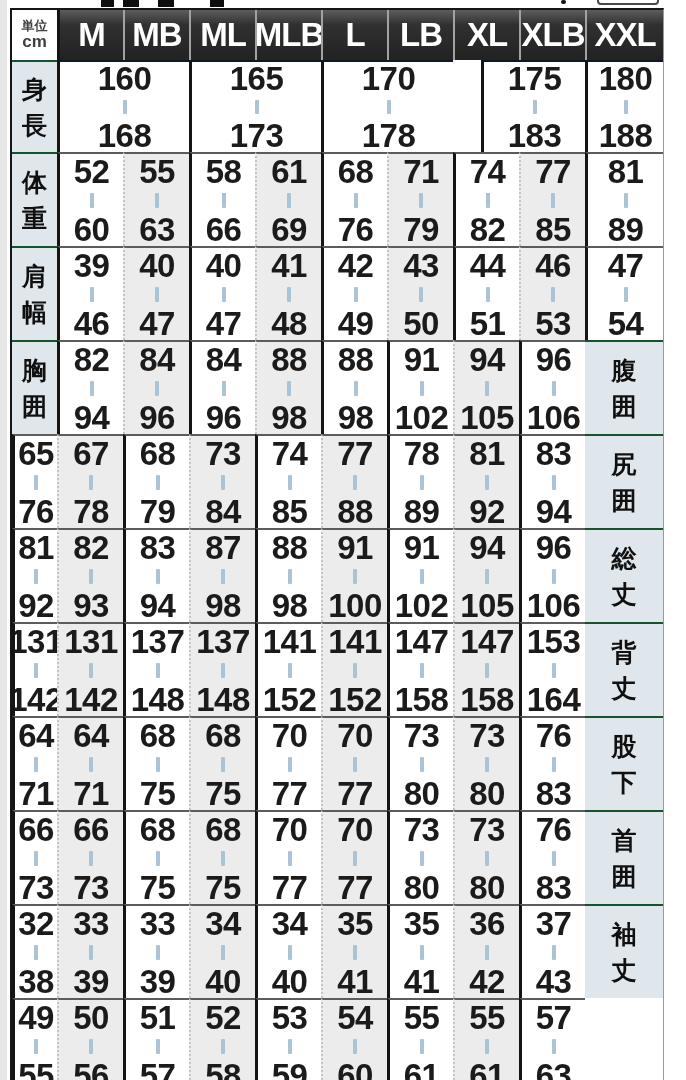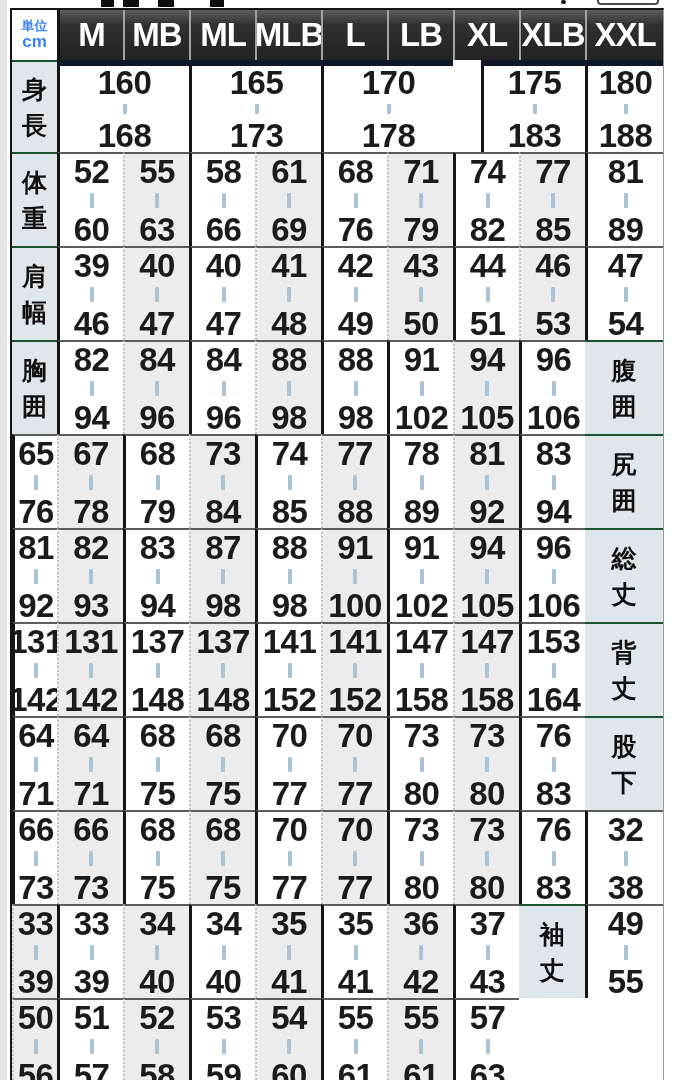--- a/index.html
+++ b/index.html
@@ -31,28 +31,28 @@
   
   .ht{
     background:linear-gradient(180deg,#5d5d5d 0%,#303030 30%,#222222 100%);
     color:#ffffff;font-size:33px;font-weight:bold;letter-spacing:-1px;
   }
   .hl{border-left:2px solid #a2a2a2;}
   
   .gl{border-left:3px solid #141414;}
   
   .dl{border-left:2px dotted #c4c4c4;}
-  .uc{background:#ffffff;color:#3b82f6;}
+  .uc{background:#ffffff;color:#404040;}
   .u1{font-size:13px;font-weight:bold;line-height:1.1;}
   .u2{font-size:17px;font-weight:bold;line-height:1.1;}
   .rl{background:#dfe7ec;border-top:2px solid #14532d;}
   .rl-in{width:1.15em;font-size:25px;font-weight:bold;line-height:1.45;word-break:break-all;text-align:center;color:#101010;}
   .dc{background:#ffffff;border-top:2px solid #5c5c5c;}
   .alt{background:#ececec;}
-  .td2{border-top:6px solid #0f172a;}
+  .td2{border-top:2px solid #0f172a;}
   .num{font-size:33px;font-weight:bold;line-height:1;color:#1b1b1b;letter-spacing:-0.5px;}
   .dash{width:4px;height:15px;background:#aac4d6;margin:5px 0;border-radius:1px;}
 </style>
 </head>
 <body>
 
 <div class="gutter"></div>
 
 <div class="frag frag-a"></div>
 <div class="frag frag-b"></div>
@@ -475,20 +475,23 @@
     <div class="cell dc dl alt">
       <div class="num">73</div>
       <div class="dash"></div>
       <div class="num">80</div>
     </div>
     <div class="cell dc gl">
       <div class="num">76</div>
       <div class="dash"></div>
       <div class="num">83</div>
     </div>
+    <div class="cell rl">
+      <div class="rl-in">首囲</div>
+    </div>
     <div class="cell dc gl">
       <div class="num">32</div>
       <div class="dash"></div>
       <div class="num">38</div>
     </div>
     <div class="cell dc dl alt">
       <div class="num">33</div>
       <div class="dash"></div>
       <div class="num">39</div>
     </div>

